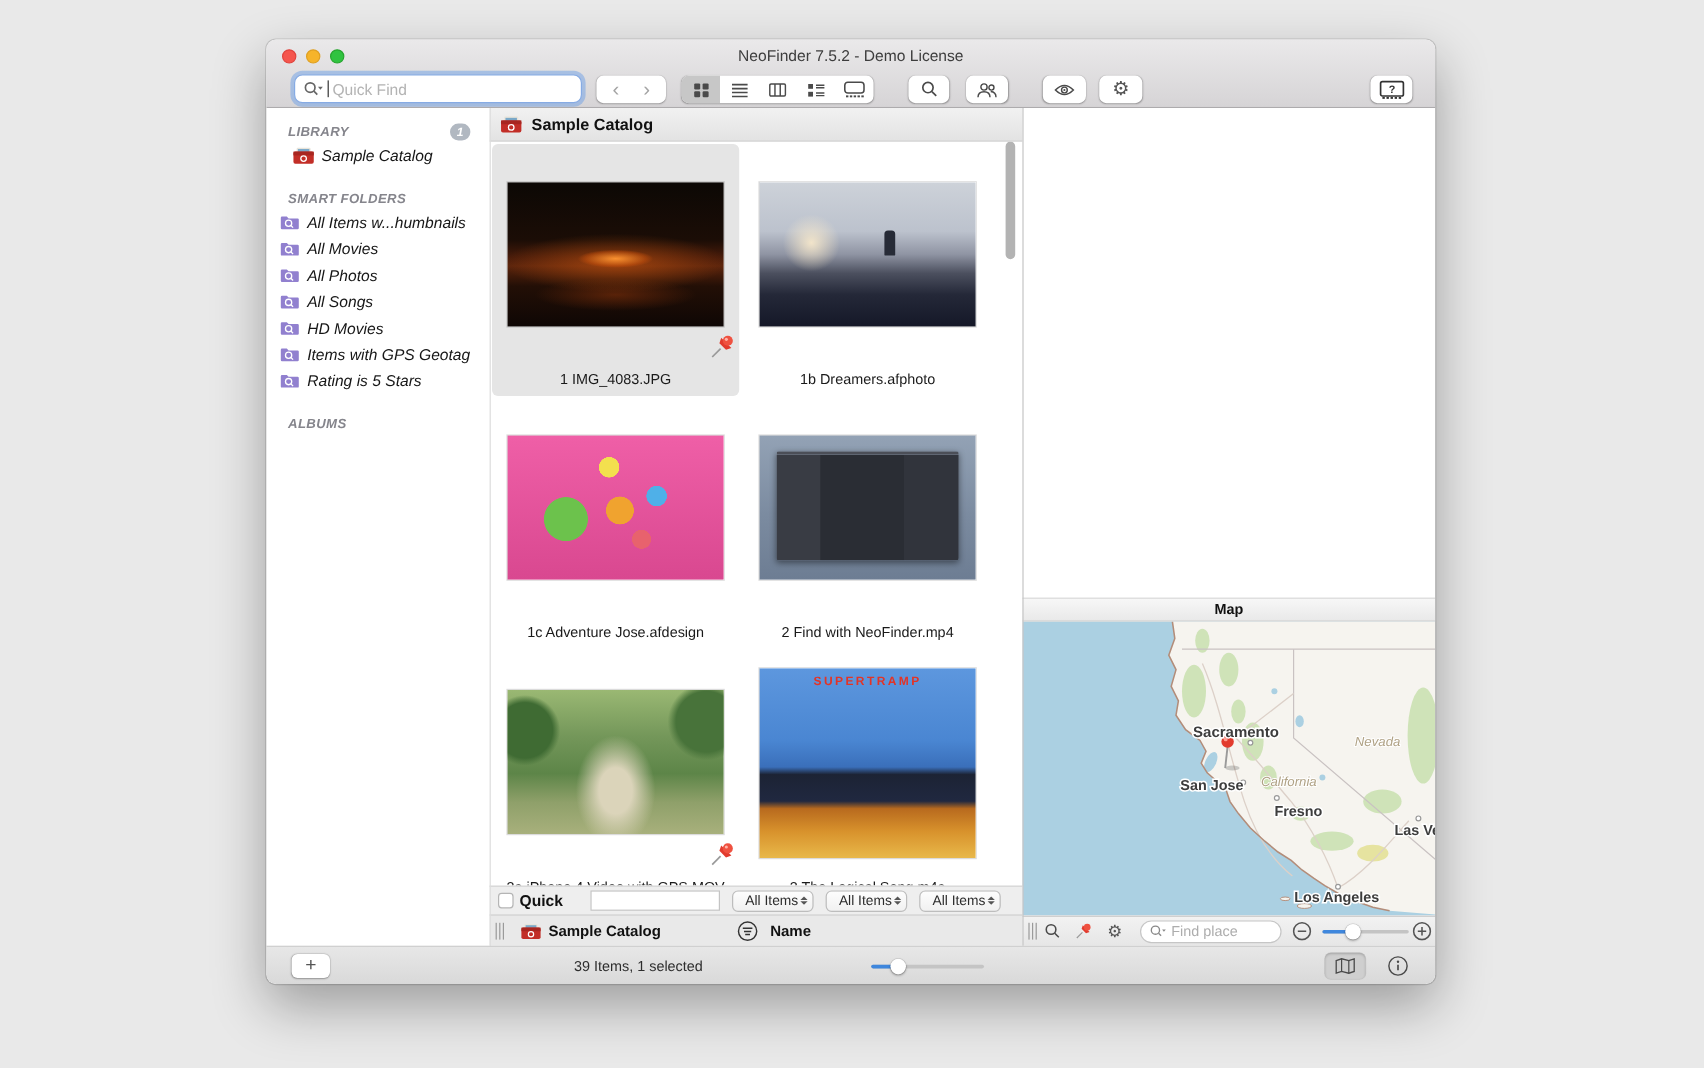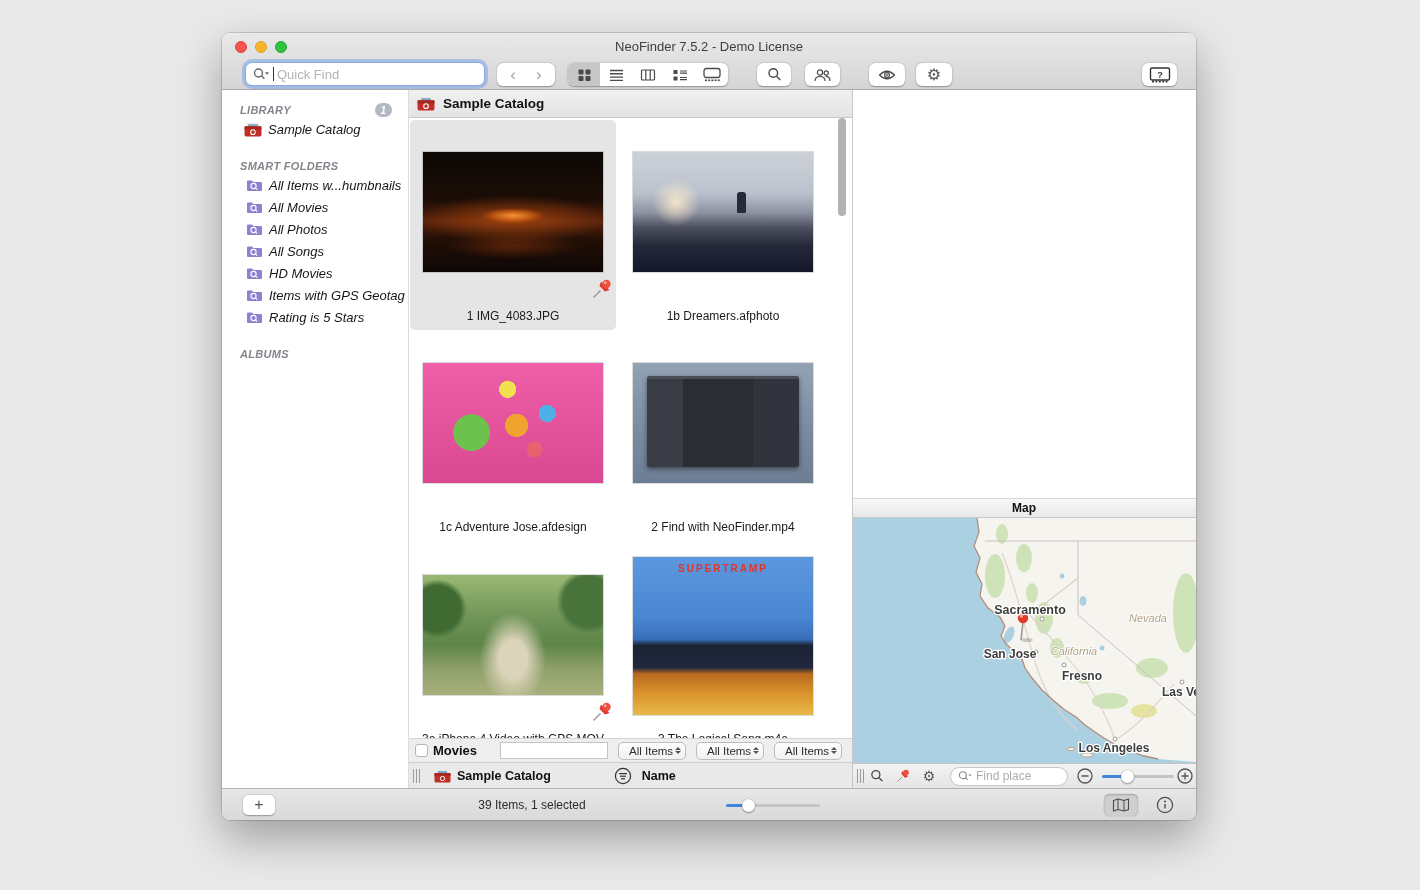--- a/index.html
+++ b/index.html
@@ -50,21 +50,21 @@
   .btn-film  { left:920px; width:35px; }
   .gear-glyph { font-size:16px; color:#555; line-height:1; }
 
   
   .sidebar { position:absolute; left:0; top:57px; width:186px; height:698px; background:#fff; padding-top:8px;font-style:italic; }
   .side-h { display:flex; align-items:center; justify-content:space-between;
             padding:0 16px 0 18px; height:16px; margin-top:4px;
             font-size:11px; font-weight:bold; color:#85858c; letter-spacing:.3px; }
   .badge { min-width:17px; height:14px; border-radius:8px; background:#b1b8c1; color:#fff;
            font-size:10px; font-weight:bold; display:flex; align-items:center; justify-content:center; padding:0 4px; }
-  .side-item { display:flex; align-items:center; gap:6px; height:22px; padding-left:24px;
+  .side-item { display:flex; align-items:center; gap:6px; height:22px; padding-left:11px;
                font-size:13px; color:#161616; white-space:nowrap; }
   .side-gap { height:14px; }
   .side-item svg { flex:0 0 auto; }
 
   
   .vline { position:absolute; top:57px; height:698px; width:1px; z-index:6; pointer-events:none; }
   .vl1 { left:186px; background:#dcdcdc; }
   .vl2 { left:630px; background:#c6c6c6; }
 
   
@@ -436,21 +436,21 @@
           <span class="st-title">SUPERTRAMP</span>
         </div>
         <div class="tlabel">3 The Logical Song.m4a</div>
       </div>
 
       <div class="gscroll"></div>
     </div>
 
     <div class="filterbar">
       <div class="checkbox"></div>
-      <span class="flabel">Movies</span>
+      <span class="flabel">Quick</span>
       <input class="ffield" type="text" value="" style="">
       <div class="popup">
         <span class="pv">All Items</span>
         <span class="updown">
             <i class="u"></i>
             <i class="d"></i>
           </span>
       </div>
       <div class="popup">
         <span class="pv">All Items</span>

